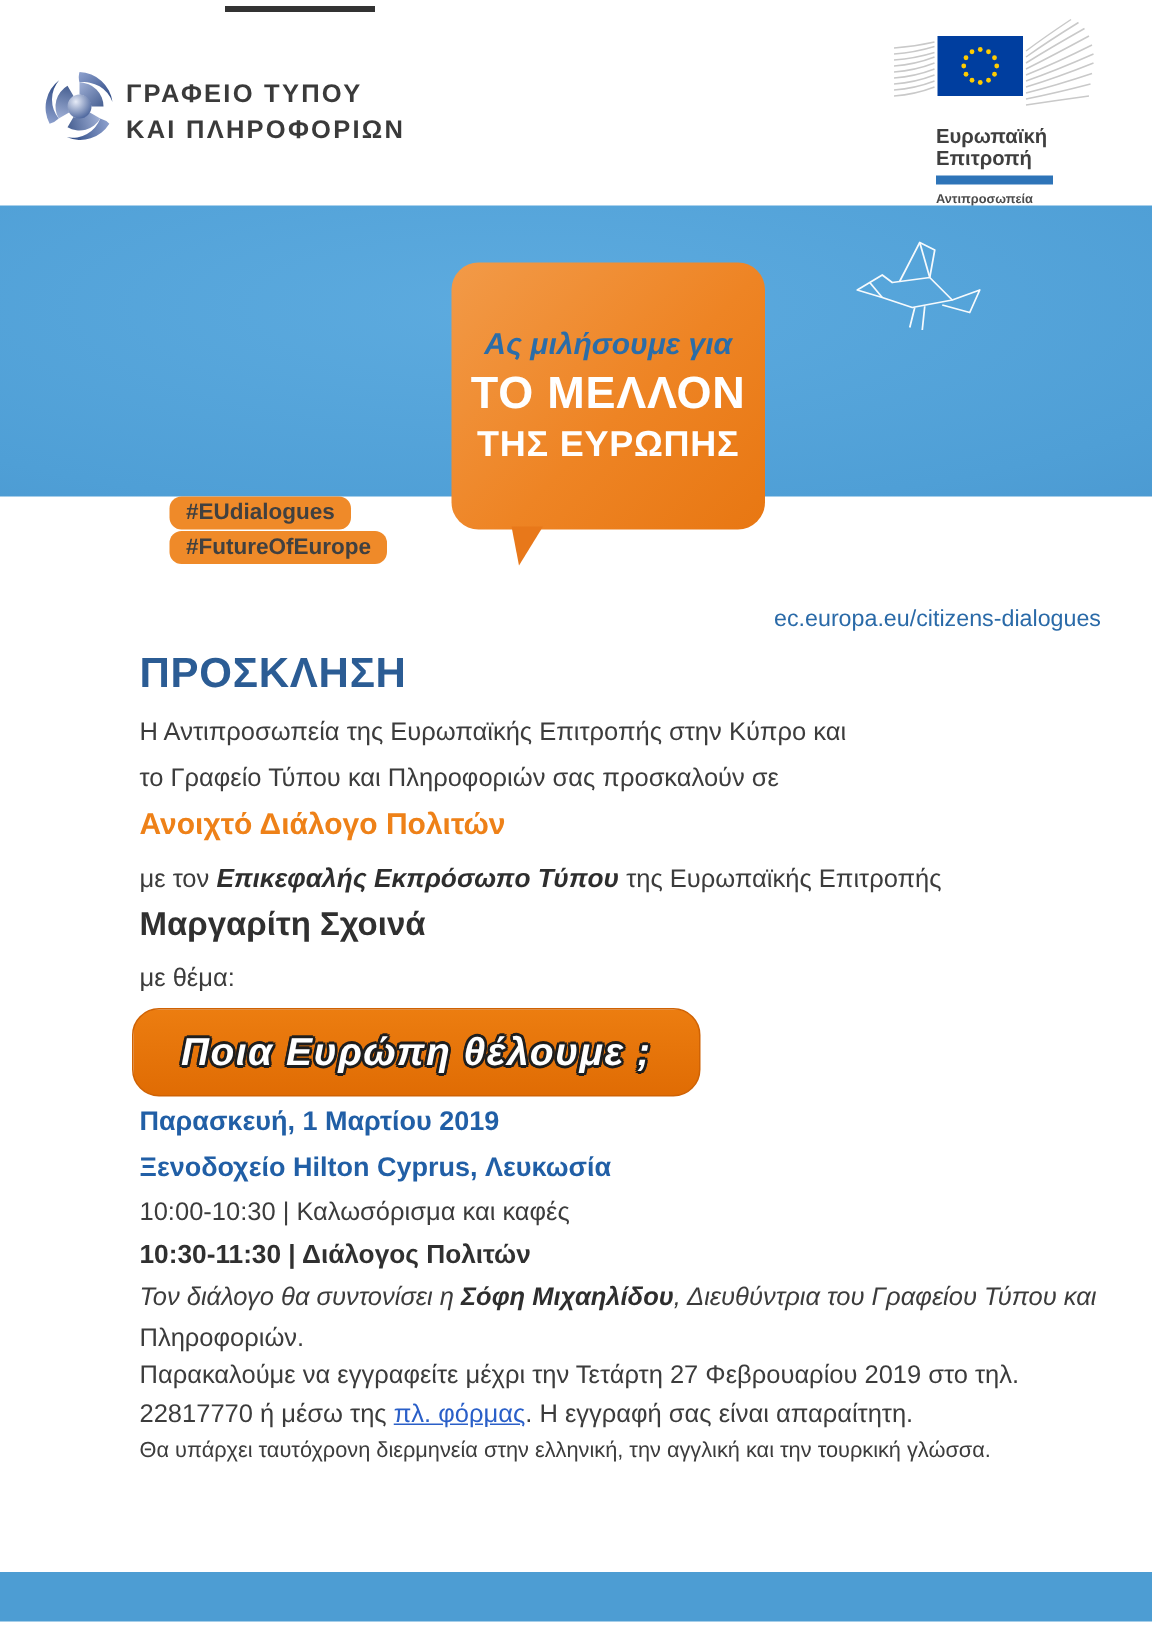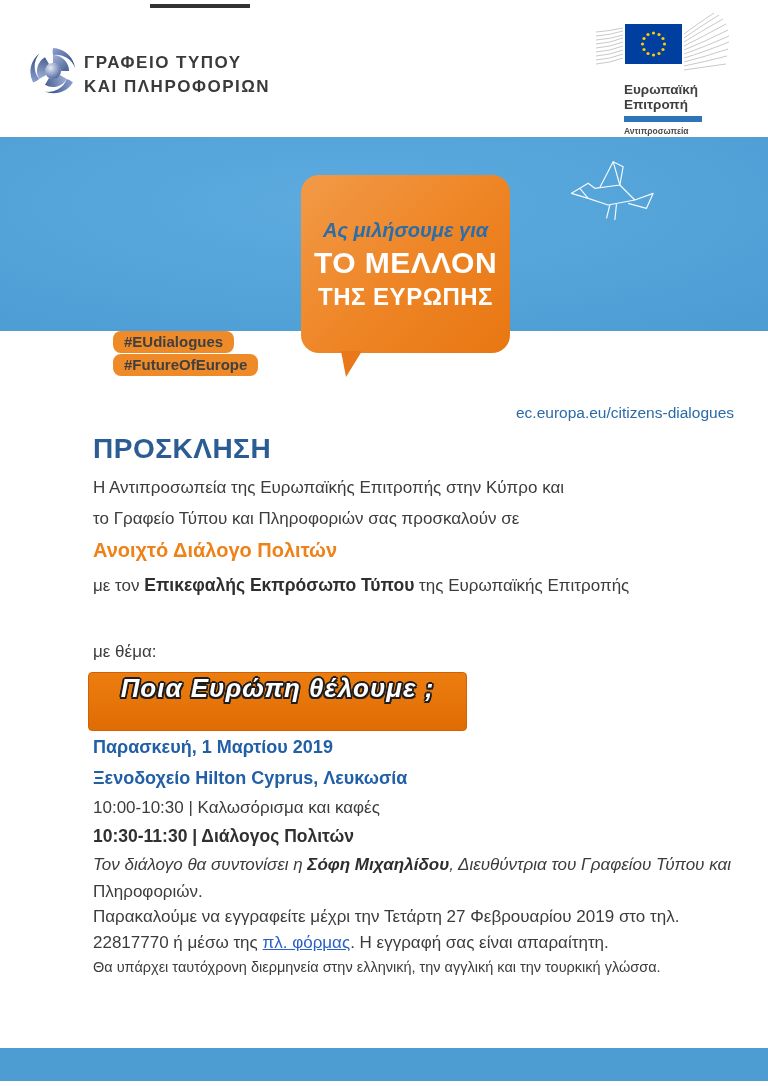--- a/index.html
+++ b/index.html
@@ -45,27 +45,27 @@
   .dove{position:absolute;left:568px;top:18px;}
 
   
   .website{top:404px;right:34px;font-size:15.5px;color:#2a6aa8;}
   .title{top:433px;left:93px;font-size:28px;font-weight:700;color:#2b5c94;letter-spacing:0.5px;text-align:center;}
   .body-line{left:93px;font-size:17px;color:#3c3c3c;}
   .intro1{top:478px;}
   .intro2{top:509px;}
   .event-type{top:539px;left:93px;font-size:20px;font-weight:700;color:#ee8118;}
   .with-line{top:575px;}
-  .with-line b{color:#2e2e2e;font-size:17.5px;}
+  .with-line b{color:#2e2e2e;font-size:17.5px;font-style:italic;}
   .speaker{top:603px;left:93px;font-size:22px;font-weight:700;color:#303030;}
   .theme-label{top:642px;}
   .theme-btn{
-    top:672px;left:88px;width:377px;height:57px;border-radius:4px;
+    top:672px;left:88px;width:377px;height:57px;border-radius:18px;
     background:linear-gradient(180deg,#ec7d10 0%,#e06c04 100%);border:1px solid #cf6204;
-    display:flex;align-items:flex-start;justify-content:center;
+    display:flex;align-items:center;justify-content:center;
   }
   .theme-btn span{
     font-size:26px;font-style:italic;font-weight:700;color:#ffffff;letter-spacing:1px;
     text-shadow:-1.5px -1.5px 0 #1e1e1e,1.5px -1.5px 0 #1e1e1e,-1.5px 1.5px 0 #1e1e1e,
       1.5px 1.5px 0 #1e1e1e,0 -1.8px 0 #1e1e1e,0 1.8px 0 #1e1e1e,-1.8px 0 0 #1e1e1e,1.8px 0 0 #1e1e1e;
   }
   .date-line{top:737px;left:93px;font-size:18px;font-weight:700;color:#215fa6;}
   .venue-line{top:768px;left:93px;font-size:18px;font-weight:700;color:#215fa6;}
   .sched1{top:798px;}
   .sched2{top:826px;left:93px;font-size:17.5px;font-weight:700;color:#303030;}
@@ -193,20 +193,21 @@
 
   <div class="abs website">ec.europa.eu/citizens-dialogues</div>
 
   <div class="abs title">ΠΡΟΣΚΛΗΣΗ</div>
   <div class="abs body-line intro1">Η Αντιπροσωπεία της Ευρωπαϊκής Επιτροπής στην Κύπρο και</div>
   <div class="abs body-line intro2">το Γραφείο Τύπου και Πληροφοριών σας προσκαλούν σε</div>
   <div class="abs event-type">Ανοιχτό Διάλογο Πολιτών</div>
   <div class="abs body-line with-line">
     <span>με τον </span><b>Επικεφαλής Εκπρόσωπο Τύπου</b><span> της Ευρωπαϊκής Επιτροπής</span>
   </div>
+  <div class="abs speaker">Μαργαρίτη Σχοινά</div>
   <div class="abs body-line theme-label">με θέμα:</div>
 
   <div class="abs theme-btn">
     <span>Ποια Ευρώπη θέλουμε ;</span>
   </div>
 
   <div class="abs date-line">Παρασκευή, 1 Μαρτίου 2019</div>
   <div class="abs venue-line">Ξενοδοχείο Hilton Cyprus, Λευκωσία</div>
   <div class="abs body-line sched1">10:00-10:30 | Καλωσόρισμα και καφές</div>
   <div class="abs sched2">10:30-11:30 | Διάλογος Πολιτών</div>

